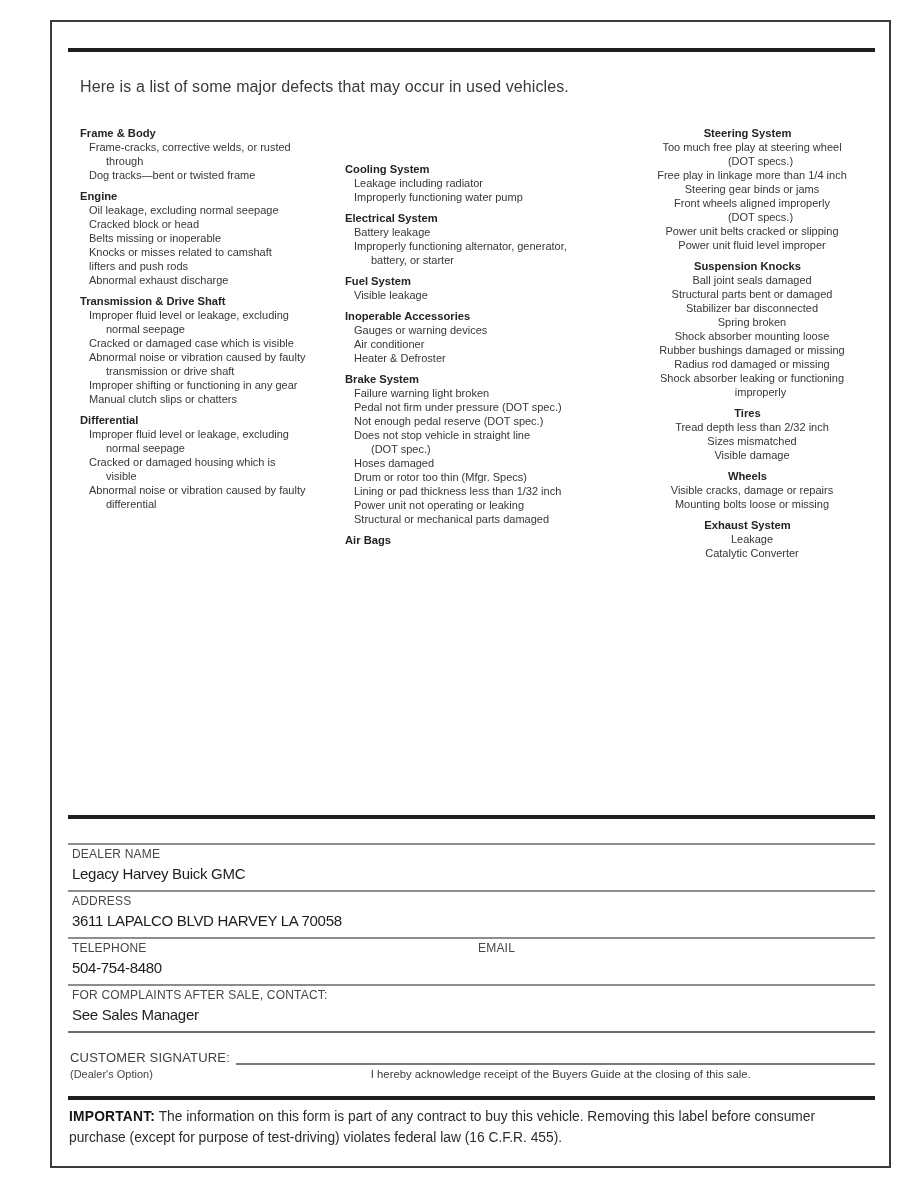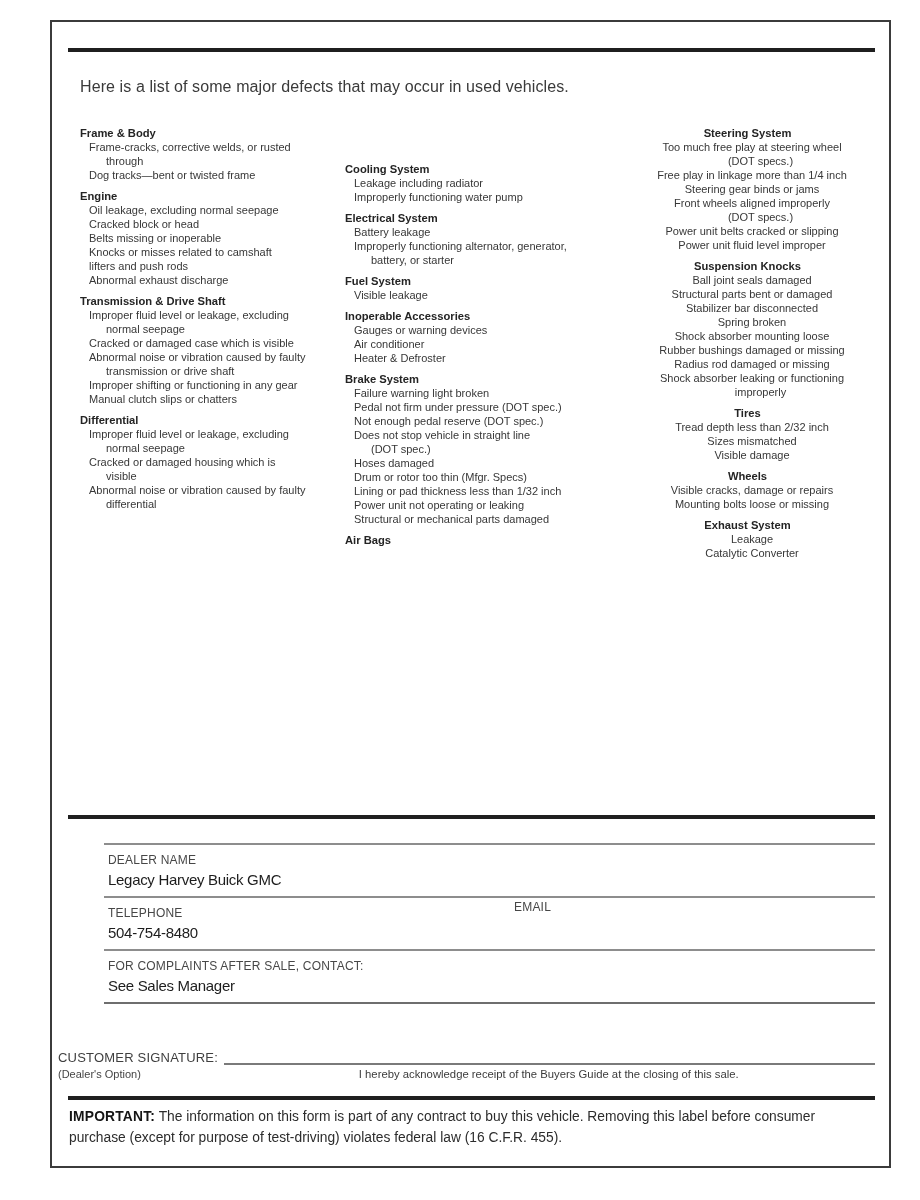--- a/index.html
+++ b/index.html
@@ -48,34 +48,34 @@
   .item-line {
     font-size: 11px; line-height: 14px; color: #373737; white-space: nowrap;
   }
   .item-line.first { padding-left: 9px; }
   .item-line.cont  { padding-left: 26px; }
 
   
   .fields {
     position: absolute; top: 821px; left: 16px; right: 14px;
   }
-  .field-row { border-top: 2px solid #8d8d8d; padding: 8px 0 3px 4px; position: relative; margin-left: 36px; }
+  .field-row { border-top: 2px solid #8d8d8d; padding: 2px 0 3px 4px; position: relative; }
   .field-row.last { border-bottom: 2px solid #6e6e6e; }
   .field-label {
     font-size: 12px; line-height: 14px; color: #474747; letter-spacing: 0.2px;
   }
   .field-label.second { position: absolute; left: 410px; top: 2px; }
   .field-value {
     font-size: 15px; line-height: 23px; margin: 1px 0 2px;
     color: #1d1d1d; letter-spacing: -0.3px;
   }
 
   
   .signature {
-    position: absolute; top: 1028px; left: 6px; right: 14px;
+    position: absolute; top: 1028px; left: 18px; right: 14px;
   }
   .sig-row { display: flex; align-items: flex-end; }
   .sig-label { font-size: 13px; color: #3f3f3f; letter-spacing: 0.2px; white-space: nowrap; }
   .sig-line { flex: 1 1 auto; border-bottom: 2px solid #7a7a7a; height: 13px; margin-left: 6px; }
   .sig-sub { display: flex; margin-top: 3px; }
   .dealer-option { font-size: 11px; color: #454545; }
   .ack { font-size: 11.3px; color: #3b3b3b; margin-left: 170px; padding-left: 48px; }
 
   
   .important {
@@ -184,20 +184,24 @@
     </div>
 
     <div class="rule rule-mid"></div>
 
     <div class="fields">
       <div class="field-row">
         <div class="field-label">DEALER NAME</div>
         <div class="field-value">Legacy Harvey Buick GMC</div>
       </div>
       <div class="field-row">
+        <div class="field-label">ADDRESS</div>
+        <div class="field-value">3611 LAPALCO BLVD HARVEY LA 70058</div>
+      </div>
+      <div class="field-row">
         <div class="field-label">TELEPHONE</div>
         <div class="field-label second">EMAIL</div>
         <div class="field-value">504-754-8480</div>
       </div>
       <div class="field-row last">
         <div class="field-label">FOR COMPLAINTS AFTER SALE, CONTACT:</div>
         <div class="field-value">See Sales Manager</div>
       </div>
     </div>
 

